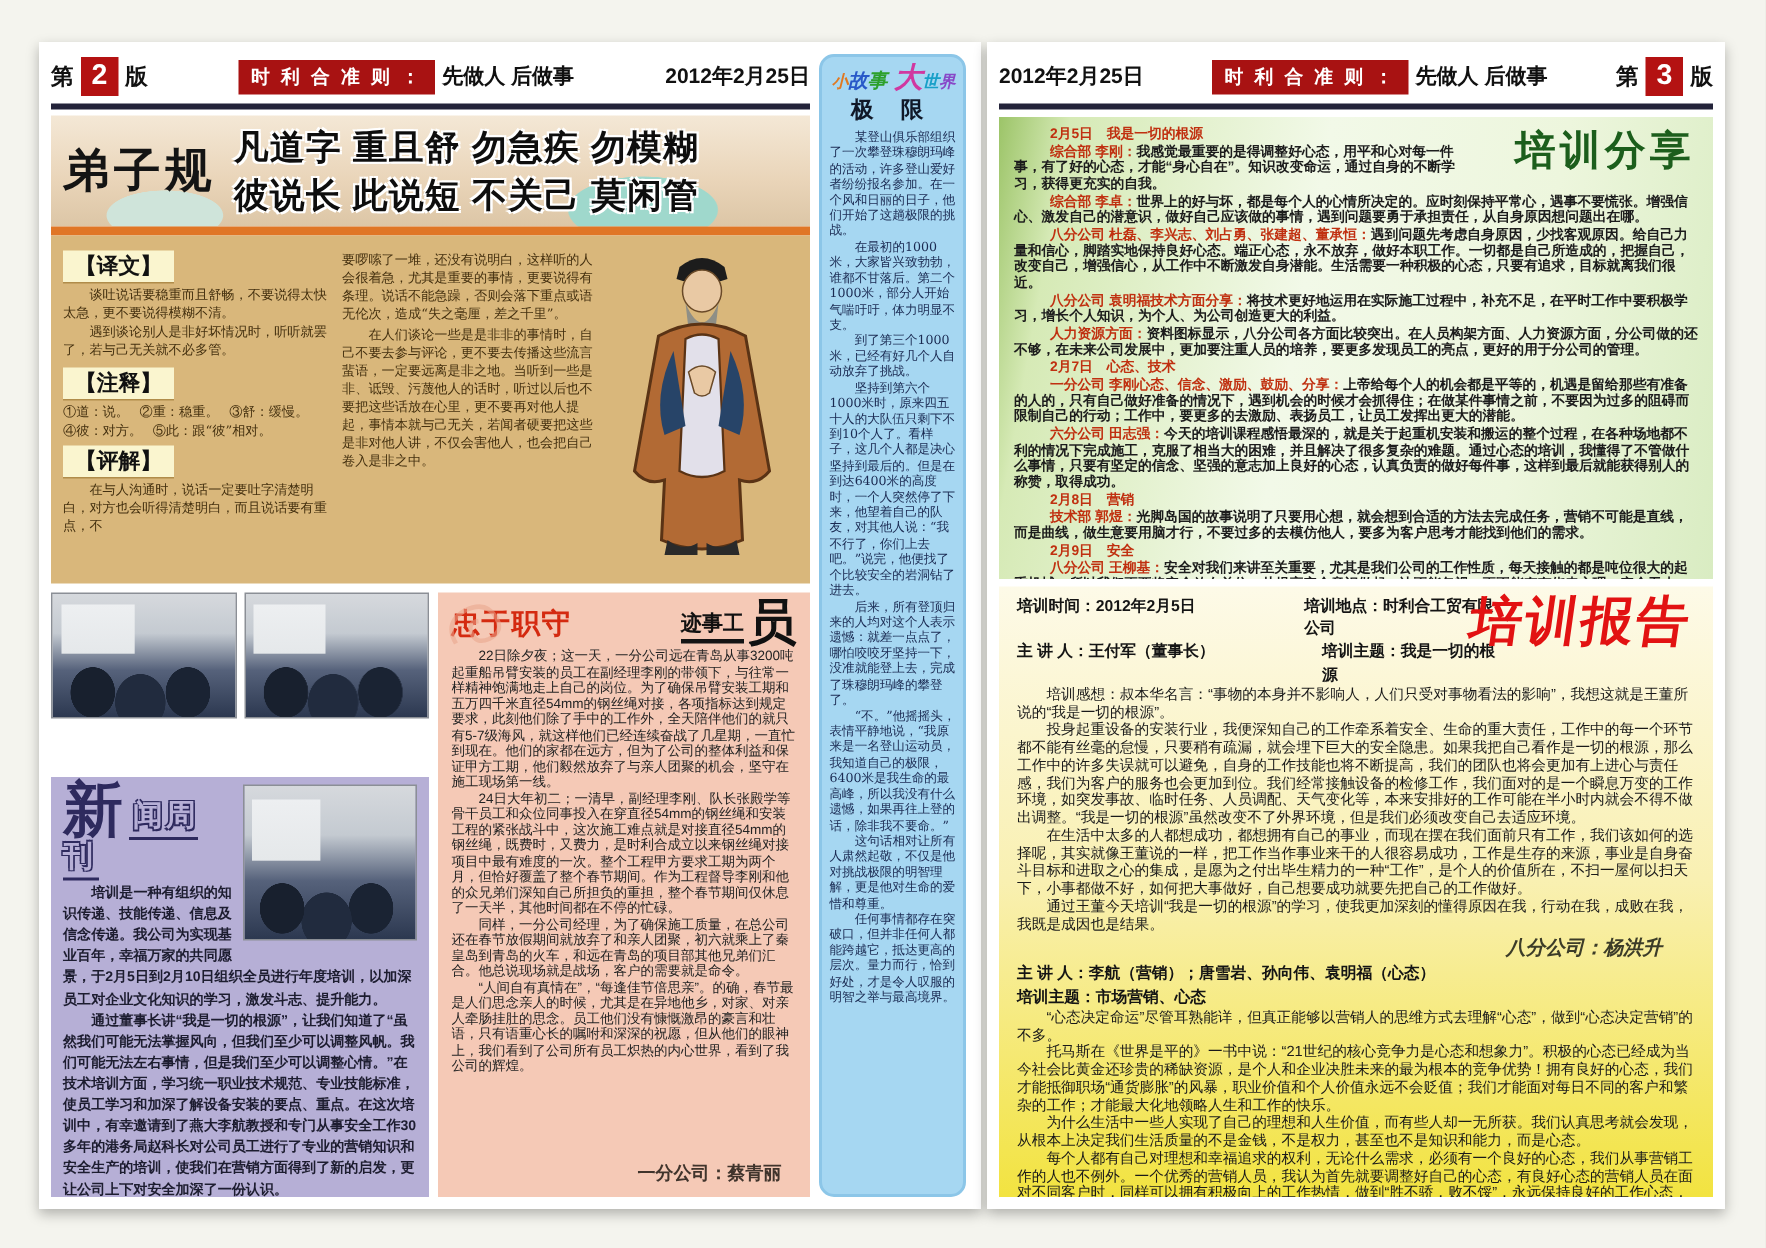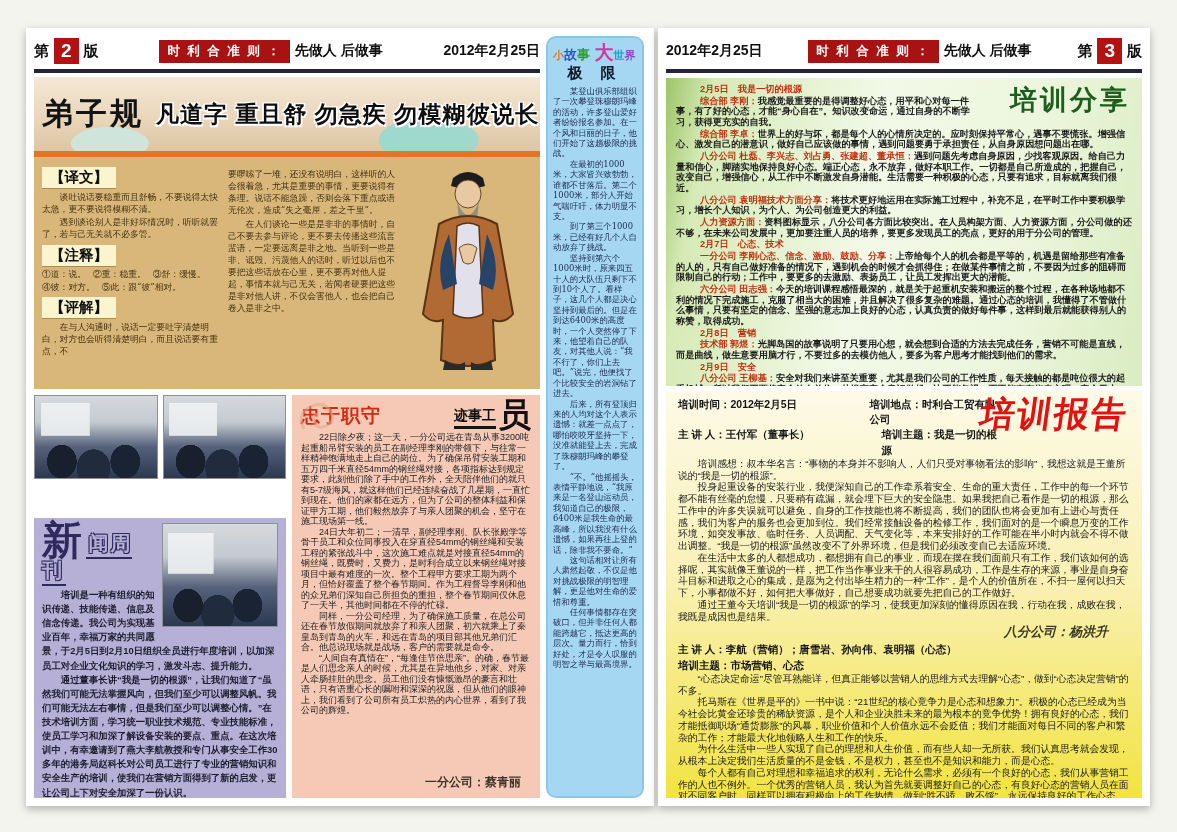--- a/index.html
+++ b/index.html
@@ -20,21 +20,21 @@
   .ruletext{font-weight:bold;font-size:14px;color:#101010;}
   .hdate{font-weight:bold;font-size:14px;}
 
   
   .banner{height:74px;margin-top:4px;background:
       radial-gradient(ellipse 90px 40px at 78% 85%, #9fd8cc 0 55%, transparent 56%),
       radial-gradient(ellipse 70px 30px at 15% 90%, #cfe4da 0 55%, transparent 56%),
       linear-gradient(180deg,#f4e8d6 0%,#e9d4b8 60%,#dcc6a6 100%);
       display:flex;align-items:center;gap:12px;padding:0 8px;overflow:hidden;}
   .btitle{font-size:31px;font-weight:900;letter-spacing:3px;color:#141414;white-space:nowrap;}
-  .verses{display:flex;flex-direction:row;gap:1px;}
+  .verses{display:flex;flex-direction:column;gap:1px;}
   .verse{font-size:23px;font-weight:900;color:#0e0e0e;white-space:nowrap;letter-spacing:1px;
     text-shadow:-1.5px -1.5px 0 #fff,1.5px -1.5px 0 #fff,-1.5px 1.5px 0 #fff,1.5px 1.5px 0 #fff;}
   .orangebar{height:6px;background:#e07626;}
 
   
   .tan{background:#d9b77b;display:flex;gap:8px;padding:7px 8px;height:232px;box-sizing:border-box;overflow:hidden;}
   .tcol1{width:178px;overflow:hidden;}
   .tcol2{width:168px;overflow:hidden;padding-top:4px;}
   .tcol3{flex:1;display:flex;justify-content:center;align-items:flex-start;}
   .secbox{background:#faf5cf;font-weight:bold;font-size:14.5px;padding:1px 8px;margin:3px 0 3px;
@@ -71,21 +71,21 @@
   .dsmall{font-size:14px;font-weight:900;border-bottom:3px solid #141414;padding-bottom:1px;}
   .dbig{font-size:33px;font-weight:900;line-height:.85;}
   .pinkbody{flex:1;overflow:hidden;}
   .pink p{margin:0;font-size:9px;line-height:1.17;color:#232323;text-indent:2em;}
   .pinksig{text-align:right;font-weight:bold;font-size:12px;color:#40342c;padding:4px 10px 0 0;}
   .swirl{position:absolute;top:2px;left:4px;opacity:.55;}
 
   
   .strip{width:98px;background:#a6d7f2;border-radius:10px;border:2px solid #8cc6e8;
          padding:5px 5px;box-sizing:border-box;overflow:hidden;display:flex;flex-direction:column;}
-  .shead{text-align:left;font-weight:900;line-height:1.05;}
+  .shead{text-align:right;font-weight:900;line-height:1.05;font-style:italic;}
   .sc1{color:#e07820;font-size:11px;} .sc2{color:#2858c8;font-size:13px;}
   .sc3{color:#2ca02c;font-size:13px;} .sc4{color:#d038a0;font-size:19px;}
   .sc5{color:#18a0c8;font-size:11px;} .sc6{color:#8848c8;font-size:11px;}
   .stitle{text-align:center;font-weight:900;font-size:15px;letter-spacing:7px;color:#101828;margin:1px 0 3px;}
   .strip p{margin:0;font-size:8.4px;line-height:1.24;color:#1a2a52;text-indent:2em;
            font-family:"DejaVu Serif",serif;}
 
   
   .green{height:308px;background:linear-gradient(100deg,#9cc468 0%,#d6eab6 9%,#f2f9e8 42%,#edf6dd 72%,#d9ecc2 100%);
          padding:6px 10px;box-sizing:border-box;position:relative;overflow:hidden;}

